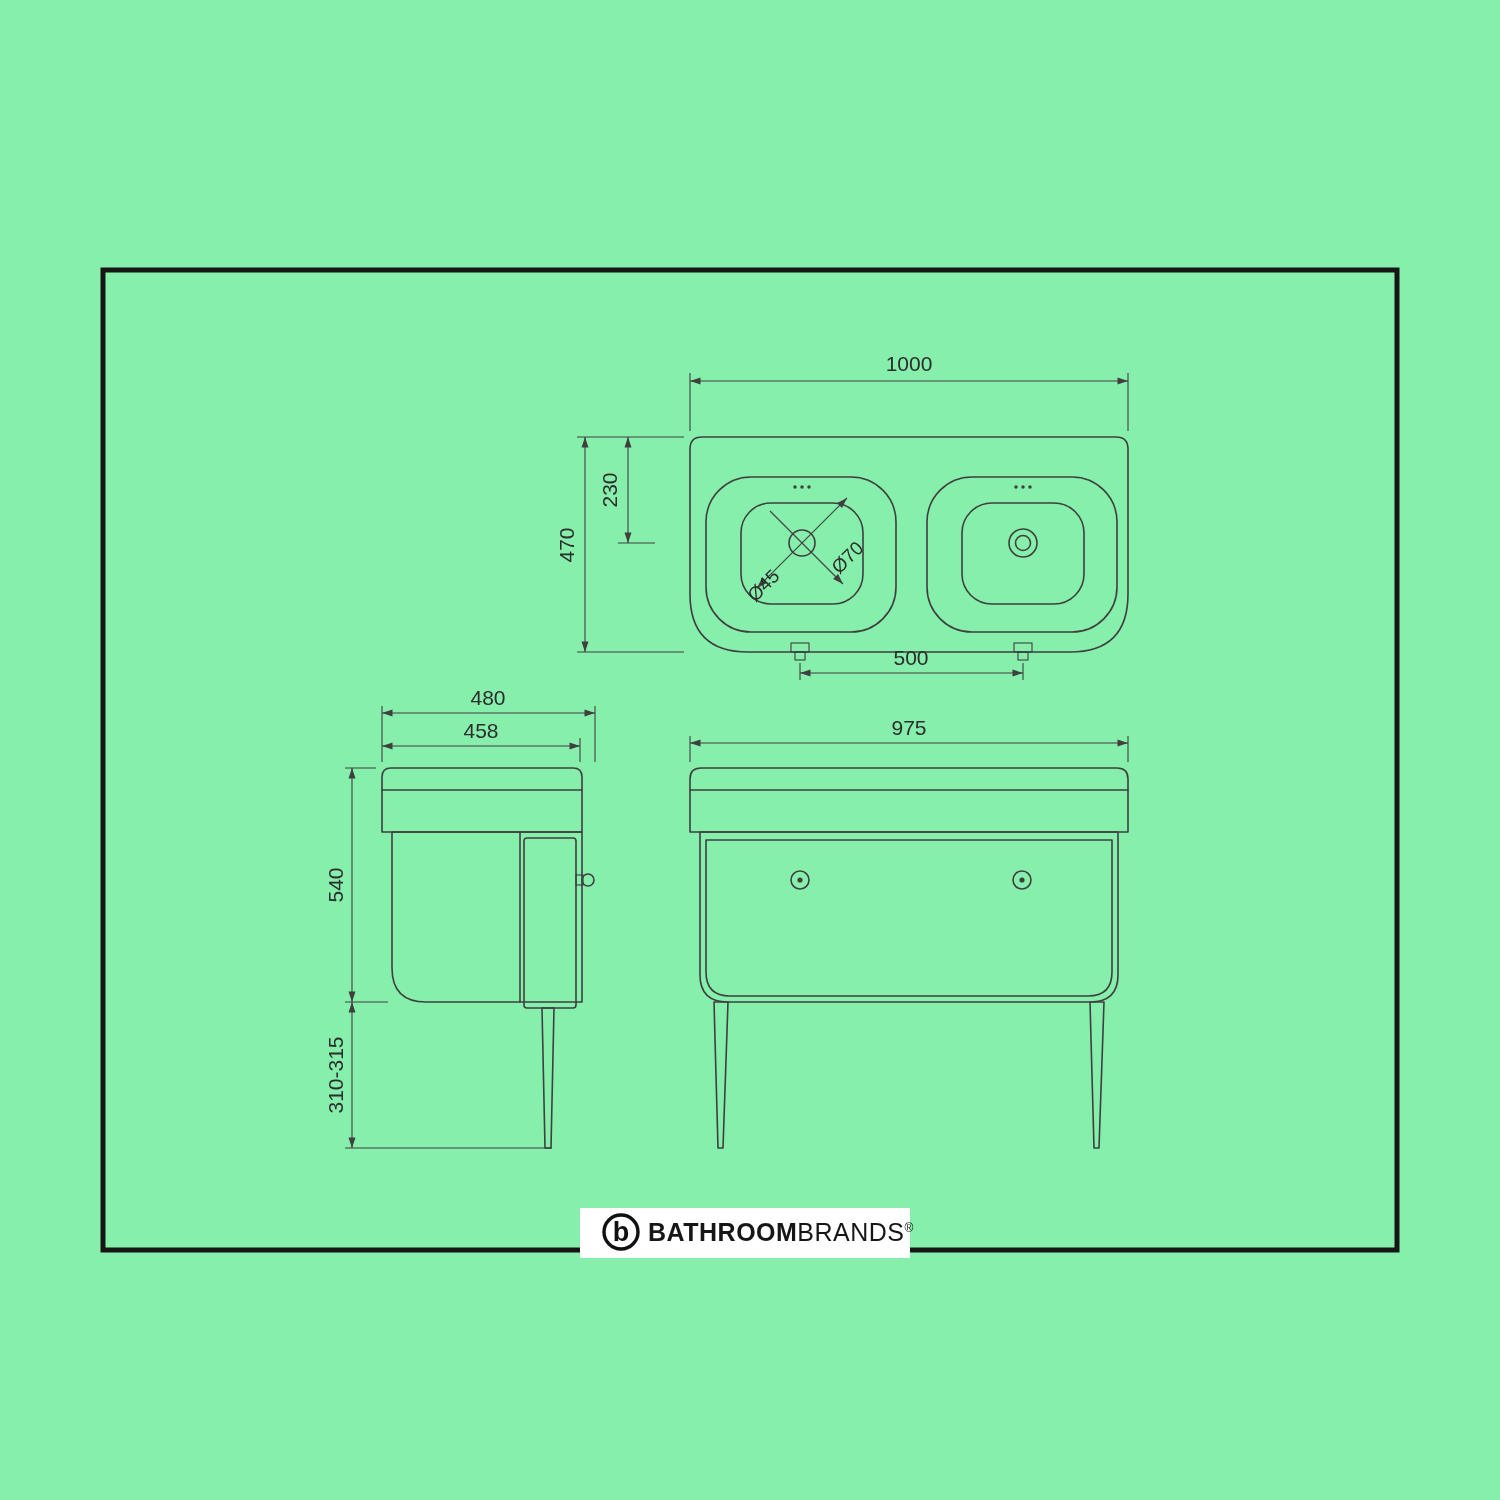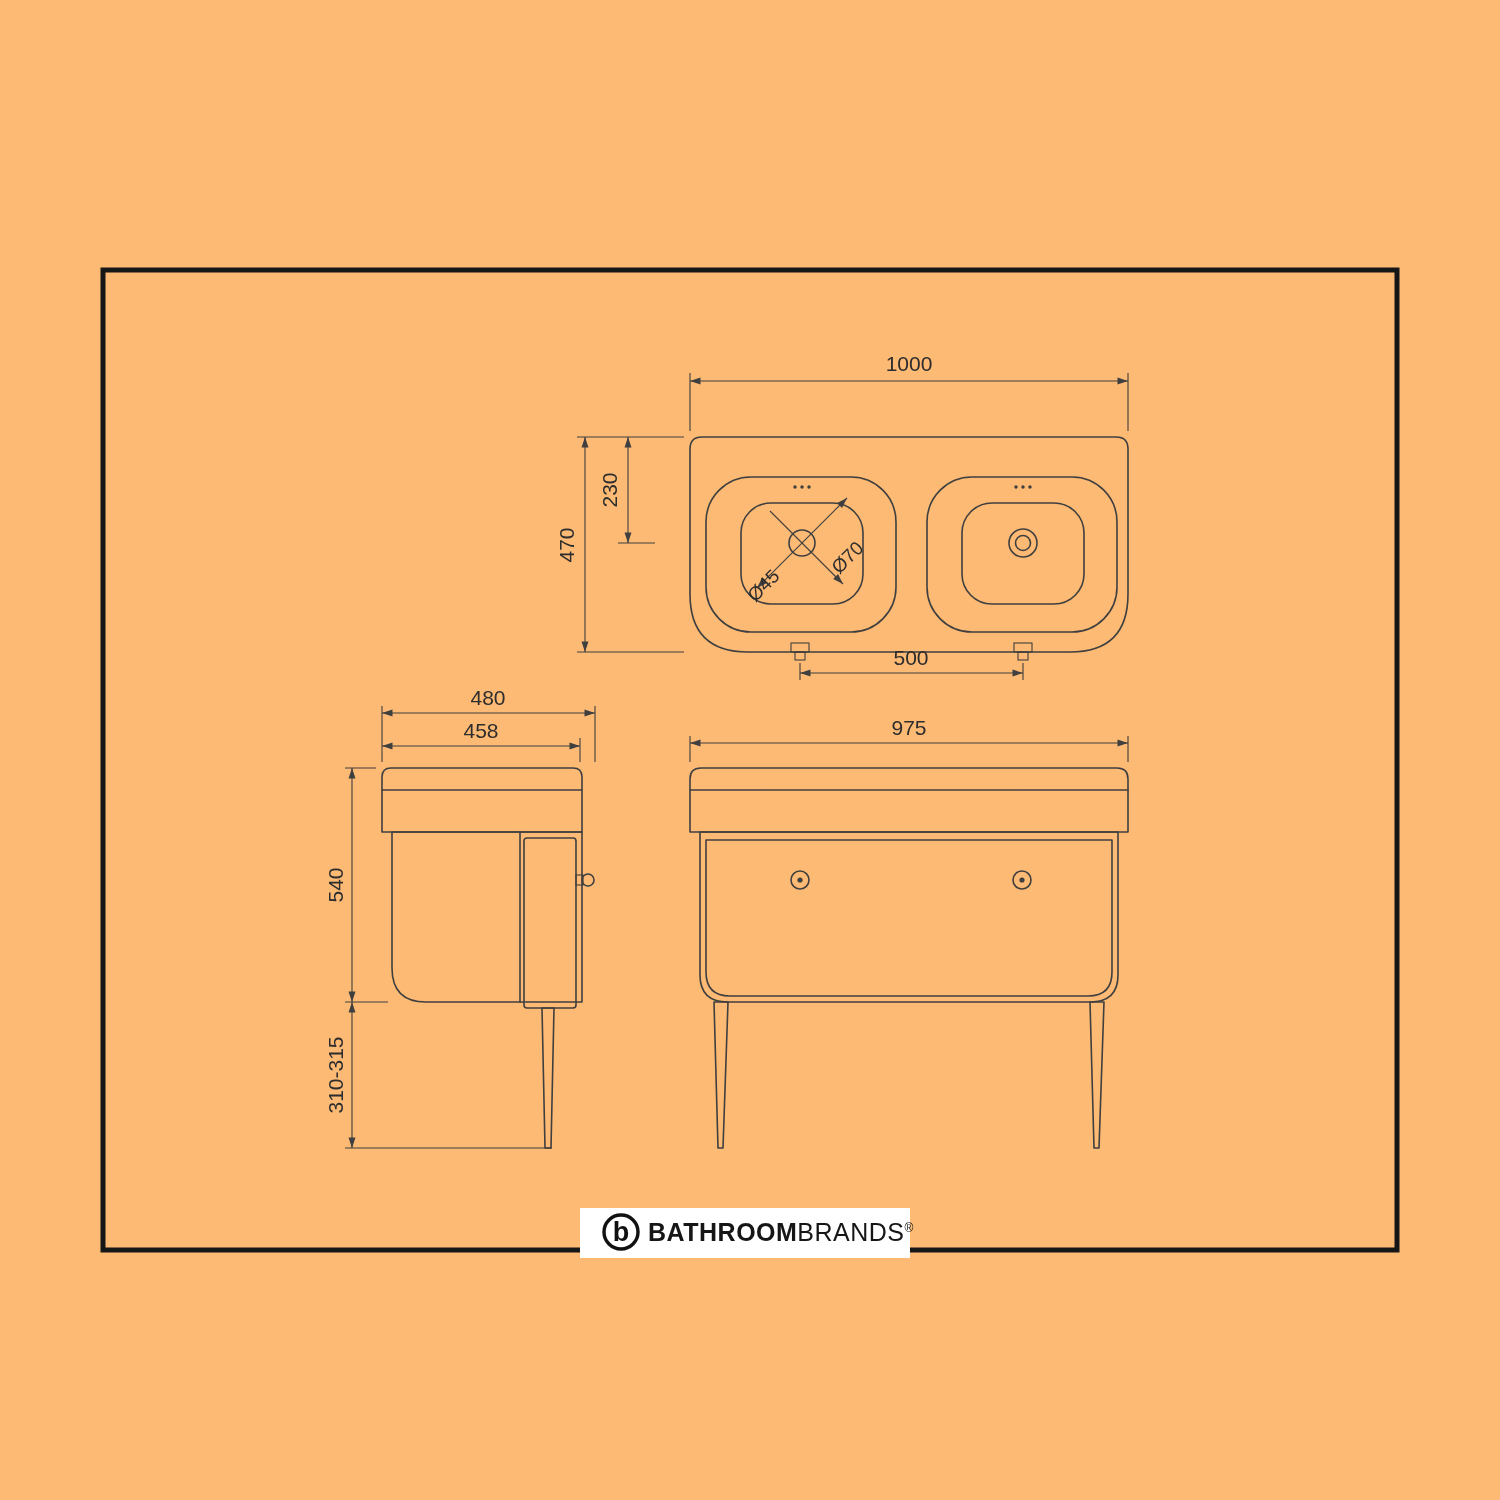--- a/index.html
+++ b/index.html
@@ -1,19 +1,19 @@
 <!DOCTYPE html>
 <html><head>
 <meta charset="utf-8">
 <style>
   html,body{margin:0;padding:0;background:#ffffff;}
   .page{
     position:relative;
     width:1500px;height:1500px;
-    background:#fdba74;
+    background:#86efac;
     font-family:"Liberation Sans", sans-serif;
     overflow:hidden;
   }
   svg{display:block;}
   .frame{fill:none;stroke:#161616;stroke-width:5;}
   .ln{fill:none;stroke:#3f3f3f;stroke-width:1.6;stroke-linejoin:round;stroke-linecap:round;}
   .lnthin{fill:none;stroke:#3f3f3f;stroke-width:1.1;}
   .dim{fill:none;stroke:#3f3f3f;stroke-width:1.1;}
   .dot{fill:#3f3f3f;stroke:none;}
   .txt{font-family:"Liberation Sans",sans-serif;font-size:21px;fill:#2d2d2d;}

